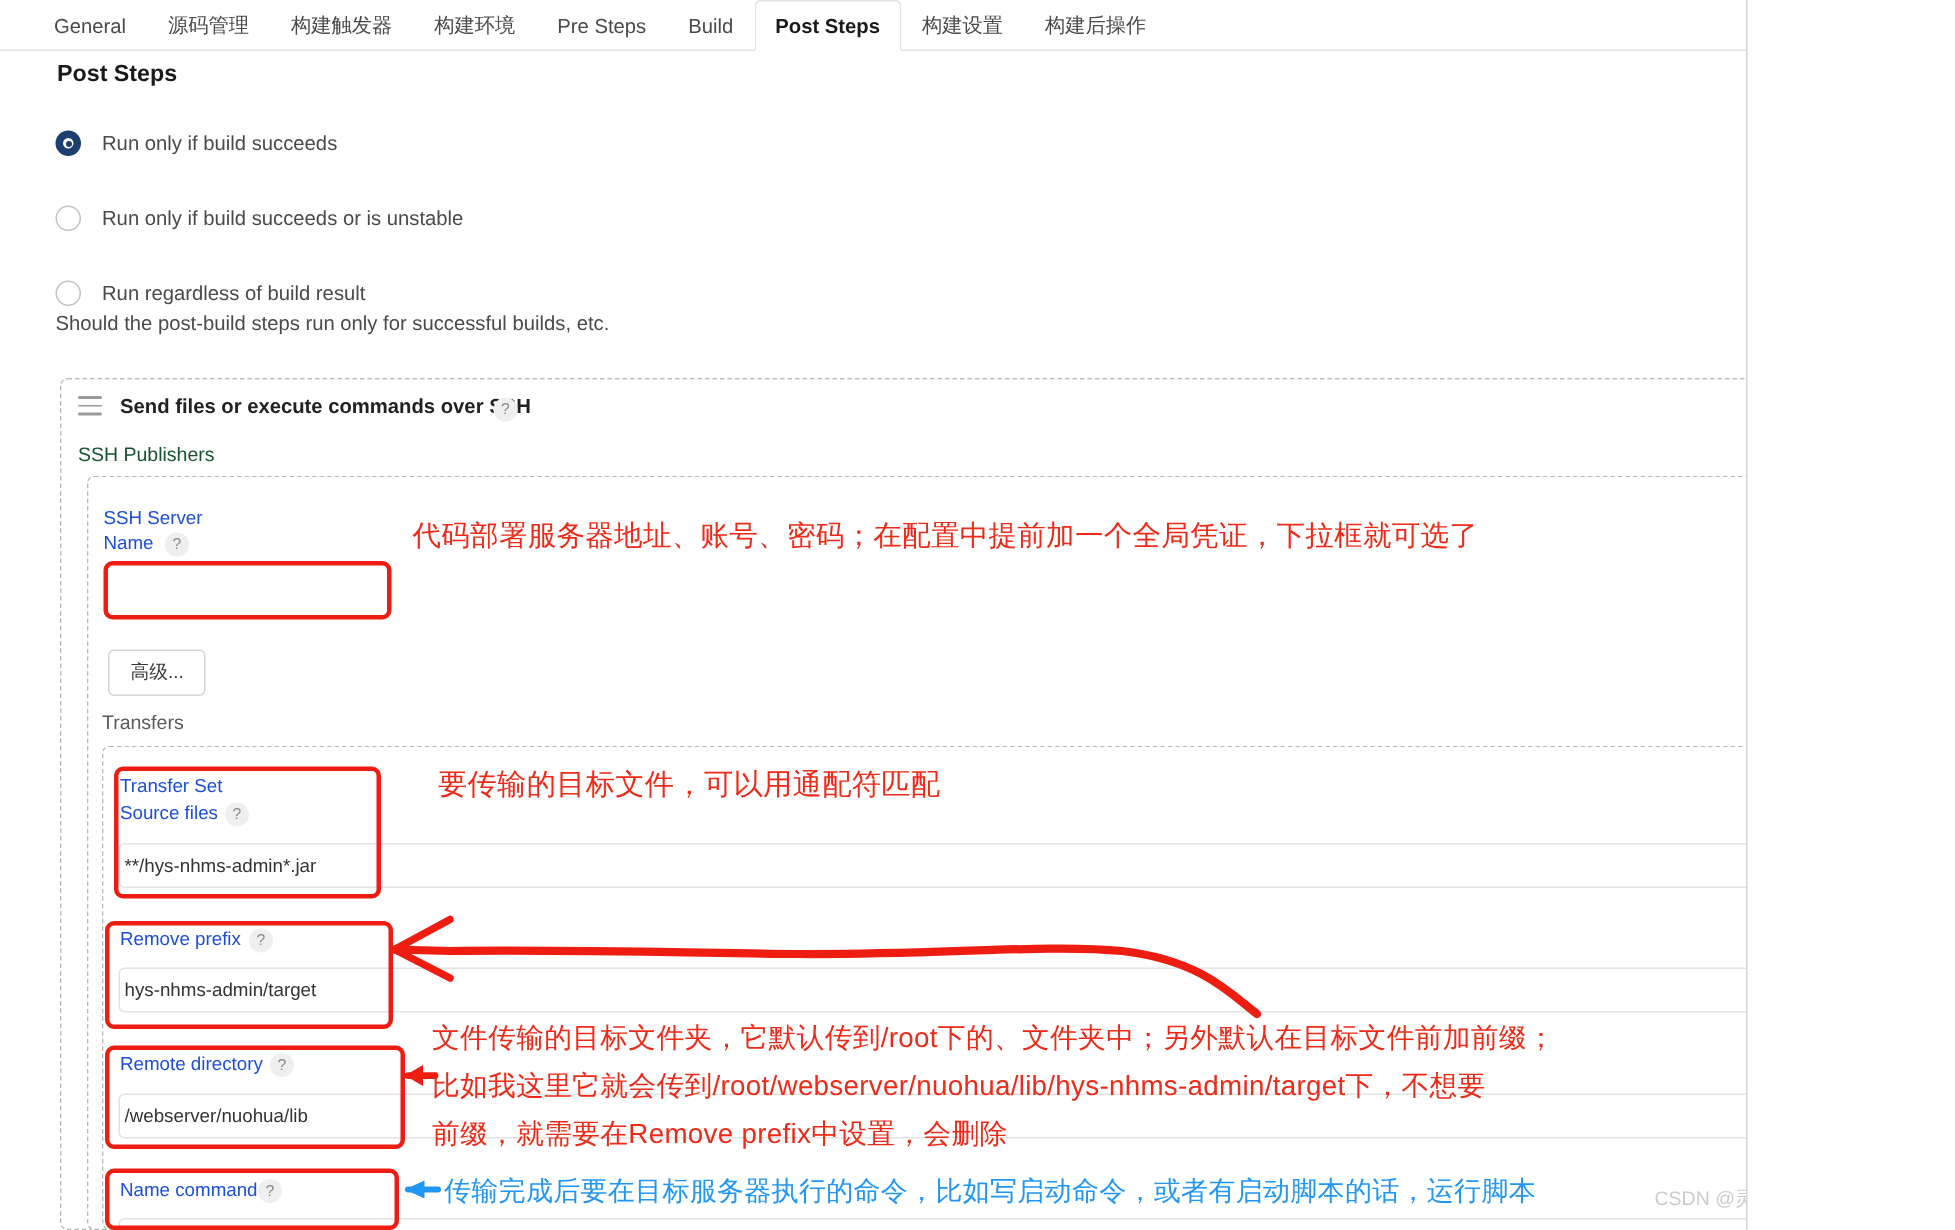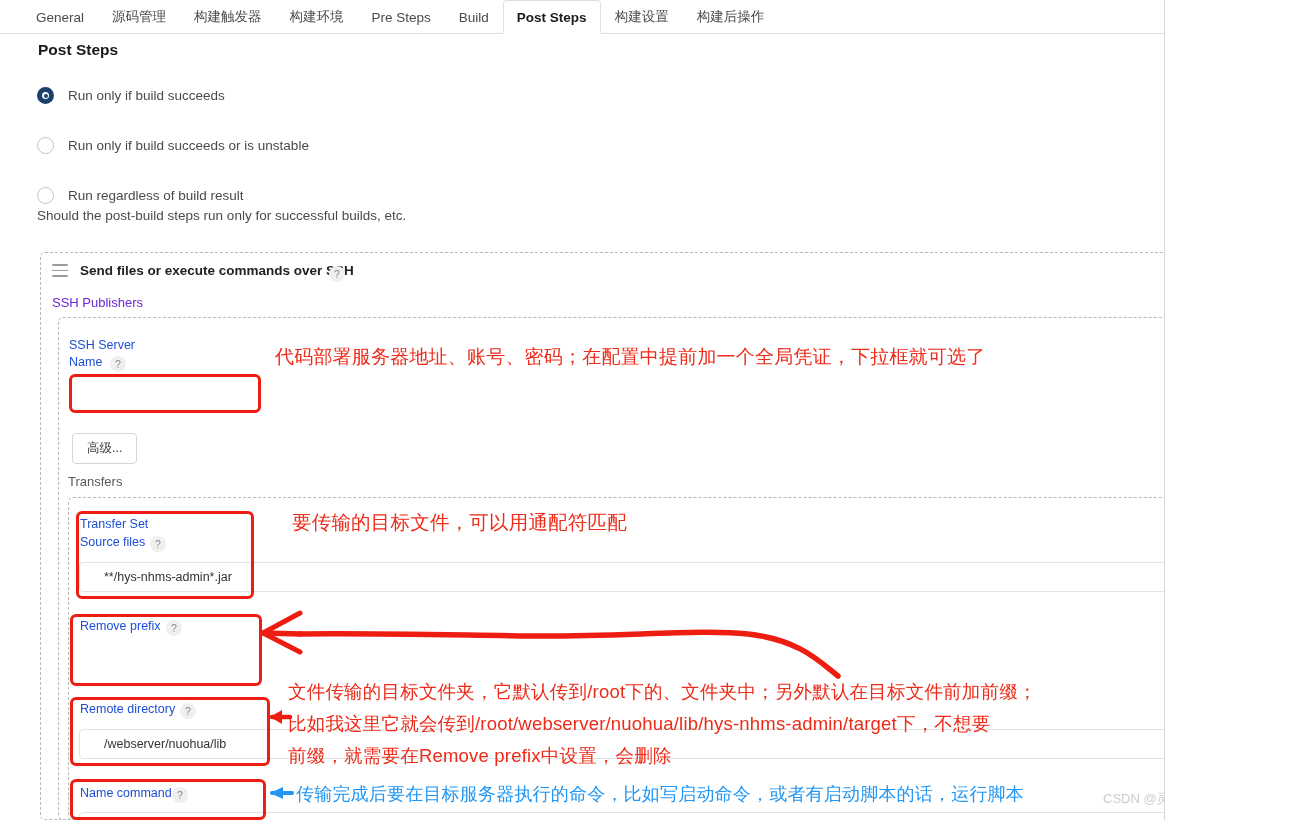--- a/index.html
+++ b/index.html
@@ -103,36 +103,36 @@
     font-size: 13.5px; font-weight: bold; color: #222;
   }
   .help-badge {
     display: inline-flex; align-items: center; justify-content: center;
     width: 16px; height: 16px; border-radius: 50%;
     background: #efefef; color: #8a8a8a; font-size: 10.5px;
     vertical-align: middle;
   }
   #ssh-head-help { position: absolute; left: 329px; top: 264px; }
 
-  #ssh-publishers-label { position: absolute; left: 52px; top: 295px; font-size: 13px; color: #6d28d9; }
+  #ssh-publishers-label { position: absolute; left: 52px; top: 295px; font-size: 13px; color: #14532d; }
   #transfers-label { position: absolute; left: 68px; top: 474px; font-size: 13px; color: #5a5a5a; }
 
   
   .flabel { position: absolute; font-size: 12.5px; color: #1d4ed8; white-space: nowrap; }
 
   
   .jenkins-input {
     position: absolute;
     height: 30px;
     border: 1px solid #e3e3e3;
     border-radius: 4px;
     background: #fff;
     font-size: 12.5px;
     color: #333;
-    padding: 0 24px;
+    padding: 0 3px;
     font-family: "Liberation Sans", sans-serif;
     outline: none;
   }
   .jenkins-select {
     position: absolute;
     height: 31px;
     border: 1px solid #dadada;
     border-radius: 4px;
     background: #fff;
     font-size: 12.5px;
@@ -280,20 +280,21 @@
     <div class="flabel" style="left:80px; top:535px;">Source files</div>
     <div style="position:absolute; left:150px; top:534px;">
       <span class="help-badge">?</span>
     </div>
     <input class="jenkins-input" style="left: 79px; top: 562px; width: 1120px;" value="**/hys-nhms-admin*.jar">
 
     <div class="flabel" style="left:80px; top:619px;">Remove prefix</div>
     <div style="position:absolute; left:166px; top:618px;">
       <span class="help-badge">?</span>
     </div>
+    <input class="jenkins-input" style="left: 79px; top: 645px; width: 1120px;" value="hys-nhms-admin/target">
 
     <div class="flabel" style="left:80px; top:702px;">Remote directory</div>
     <div style="position:absolute; left:180px; top:701px;">
       <span class="help-badge">?</span>
     </div>
     <input class="jenkins-input" style="left: 79px; top: 729px; width: 1120px;" value="/webserver/nuohua/lib">
 
     <div class="flabel" style="left:80px; top:786px;">Name command</div>
     <div style="position:absolute; left:172px; top:785px;">
       <span class="help-badge">?</span>

